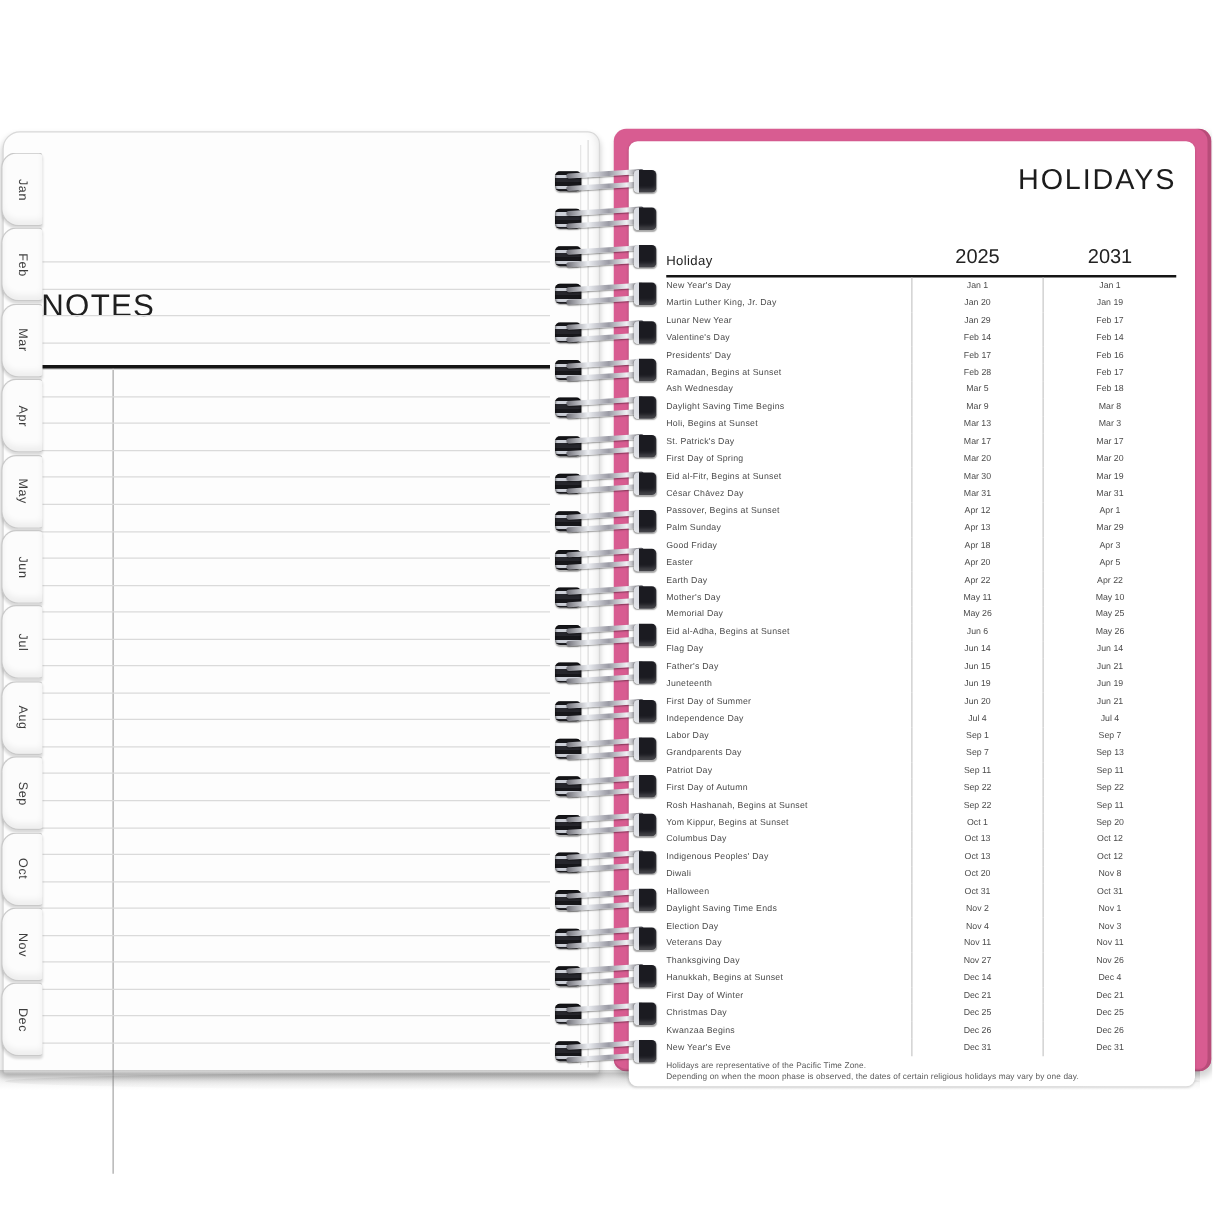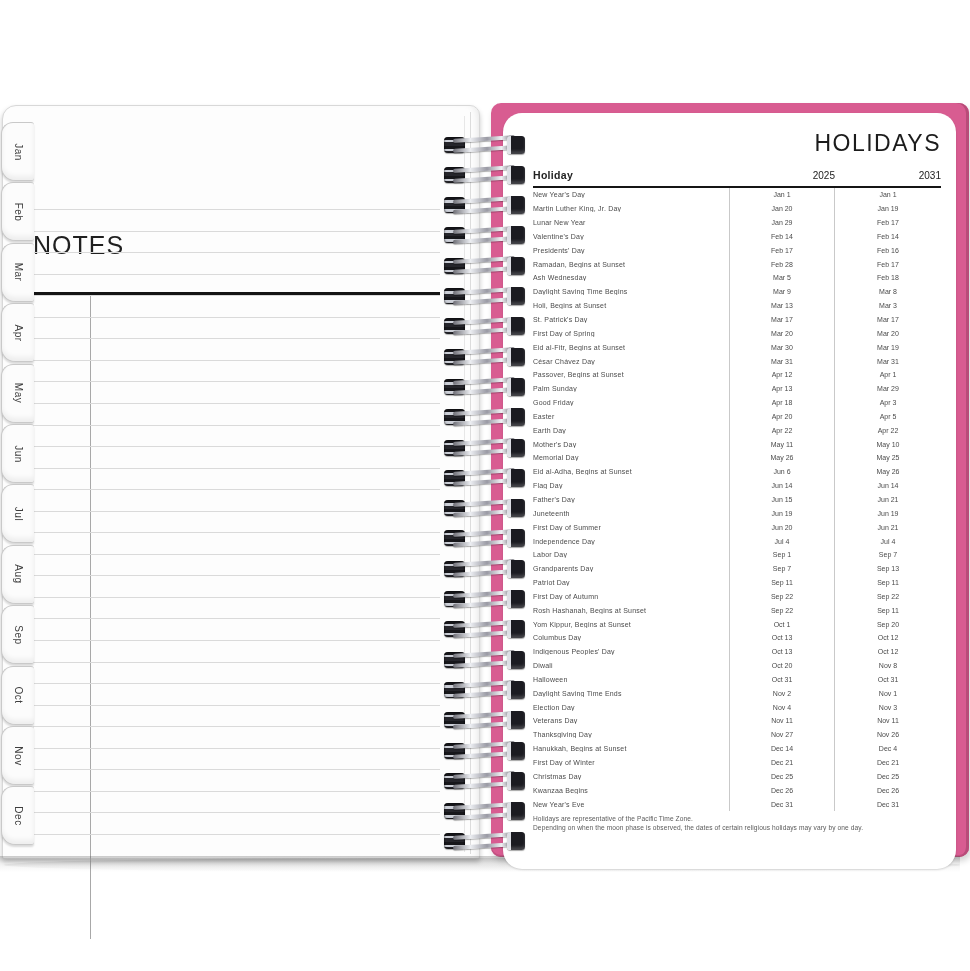--- a/index.html
+++ b/index.html
@@ -39,28 +39,28 @@
   .coil .w2{top:13px;transform:rotate(-3.5deg);}
   .coil .end-left{position:absolute;left:0;top:2.5px;width:21px;height:16px;border-radius:4px;
        background:repeating-linear-gradient(180deg,#17171b 0 3px,#cdd0d8 3px 5.5px,#26262c 5.5px 9px);
        box-shadow:inset 0 0 2px #000, 0 1px 1px rgba(0,0,0,.3);}
   .coil .end-right{position:absolute;left:63px;top:1.5px;width:18px;height:18px;border-radius:3.5px;
        background:linear-gradient(90deg,#dcdee4 0 4px,#1b1b21 4px 100%);
        box-shadow:inset 0 -3px 3px rgba(255,255,255,.18), 0 1px 1px rgba(0,0,0,.35);}
 
   
   .right-page{position:absolute;left:503px;top:113px;width:453px;height:756px;
-       background:#ffffff;border-radius:19px;box-shadow:0 1px 2px rgba(0,0,0,.15);z-index:3;}
+       background:#ffffff;border-radius:7px;box-shadow:0 1px 2px rgba(0,0,0,.15);z-index:3;}
   .holidays-title{position:absolute;right:15px;top:17px;font-size:23px;letter-spacing:1.5px;
        font-weight:500;color:#1c1c1c;}
   .holi-table{position:absolute;left:30px;top:56px;width:408px;}
   .holi-header{display:grid;grid-template-columns:196px 106px 1fr;align-items:end;
        padding-bottom:5px;border-bottom:2px solid #151515;}
-  .holi-header .col-holiday{font-size:10.5px;color:#222;letter-spacing:.3px;font-weight:bold;}
-  .holi-header .col-year{font-size:10px;color:#222;text-align:right;}
+  .holi-header .col-holiday{font-size:10.5px;color:#222;letter-spacing:.3px;}
+  .holi-header .col-year{font-size:16px;color:#222;text-align:center;margin-top:28px;}
   .holi-rows{}
   .holi-row{display:grid;grid-template-columns:196px 106px 1fr;height:13.85px;align-items:center;}
   .holi-row .cell-name{font-size:7px;color:#4b4b4b;letter-spacing:.2px;white-space:nowrap;overflow:hidden;}
   .holi-row .cell-d1{font-size:7px;color:#4b4b4b;text-align:center;
        border-left:1px solid #c9c9c9;border-right:1px solid #c9c9c9;align-self:stretch;
        display:flex;align-items:center;justify-content:center;}
   .holi-row .cell-d2{font-size:7px;color:#4b4b4b;text-align:center;}
   .holi-footnotes{margin-top:4px;}
   .holi-footnotes .fn{font-size:6.6px;color:#5a5a5a;line-height:8.6px;letter-spacing:.1px;}
 

